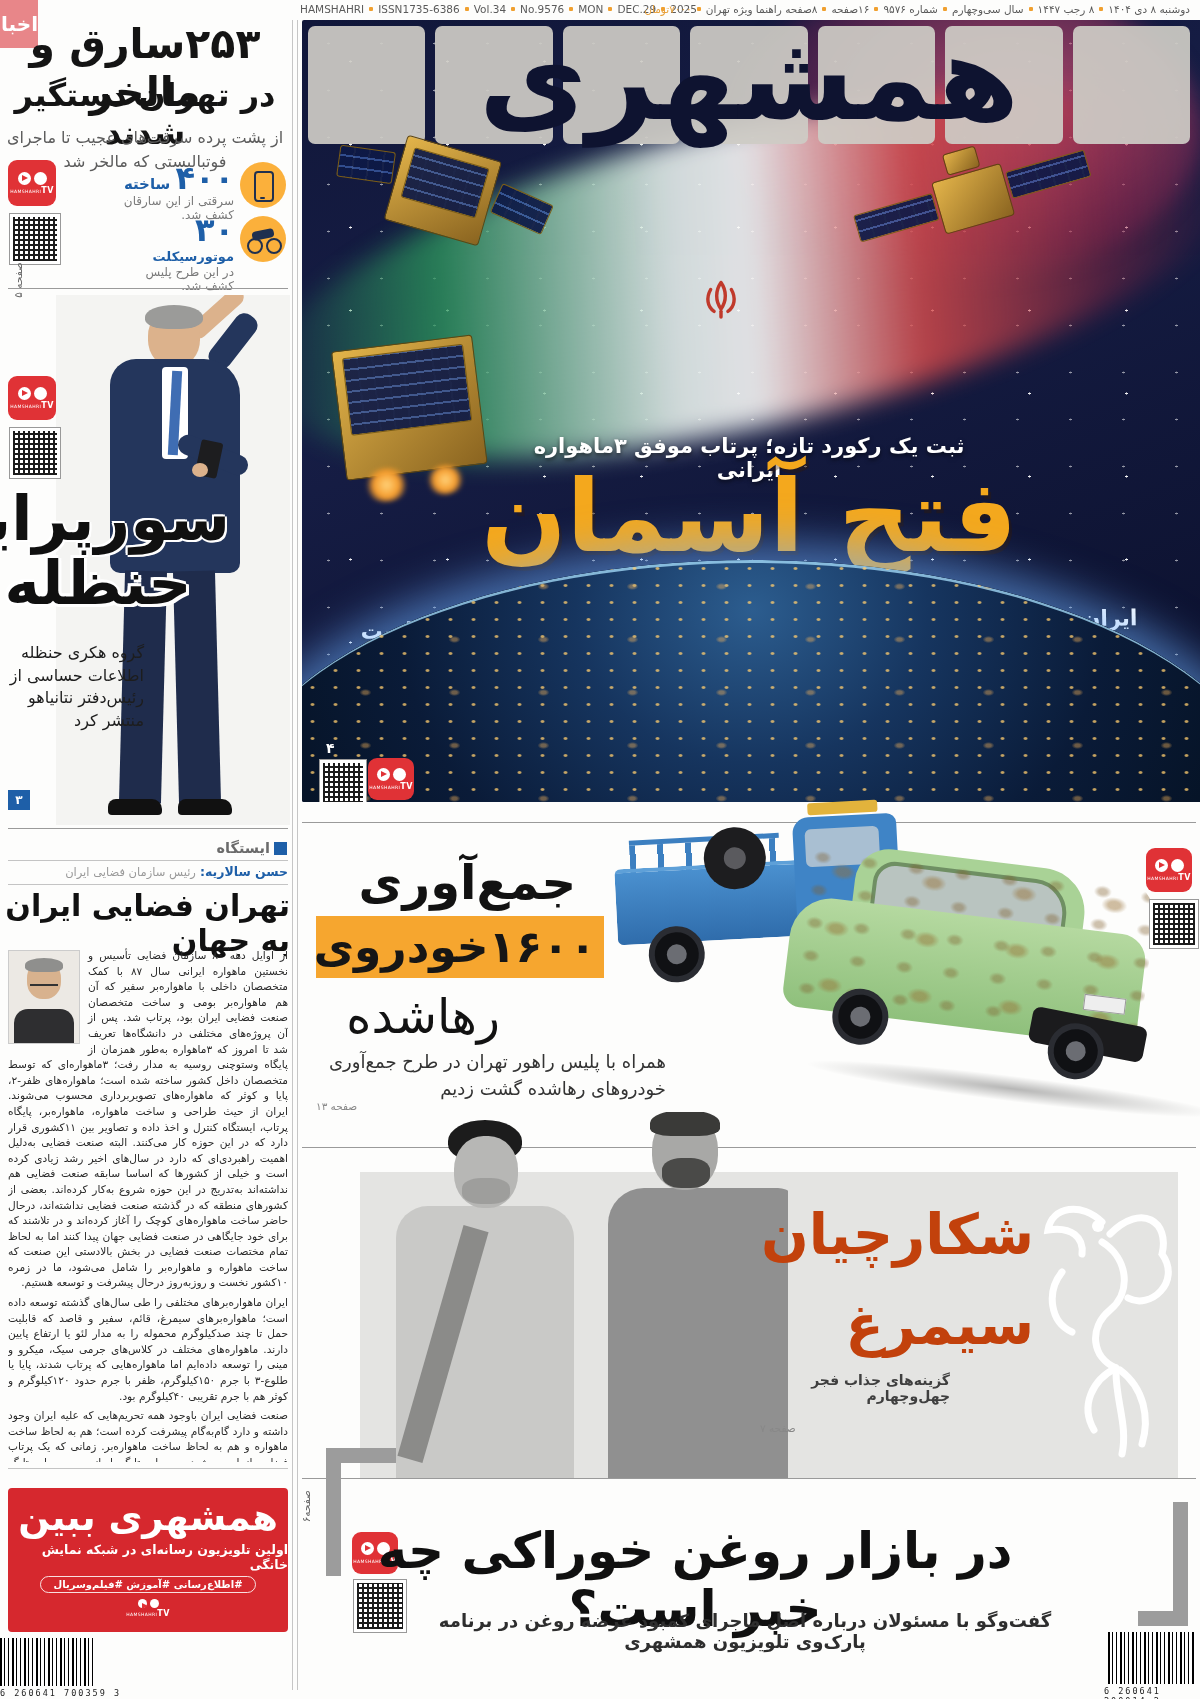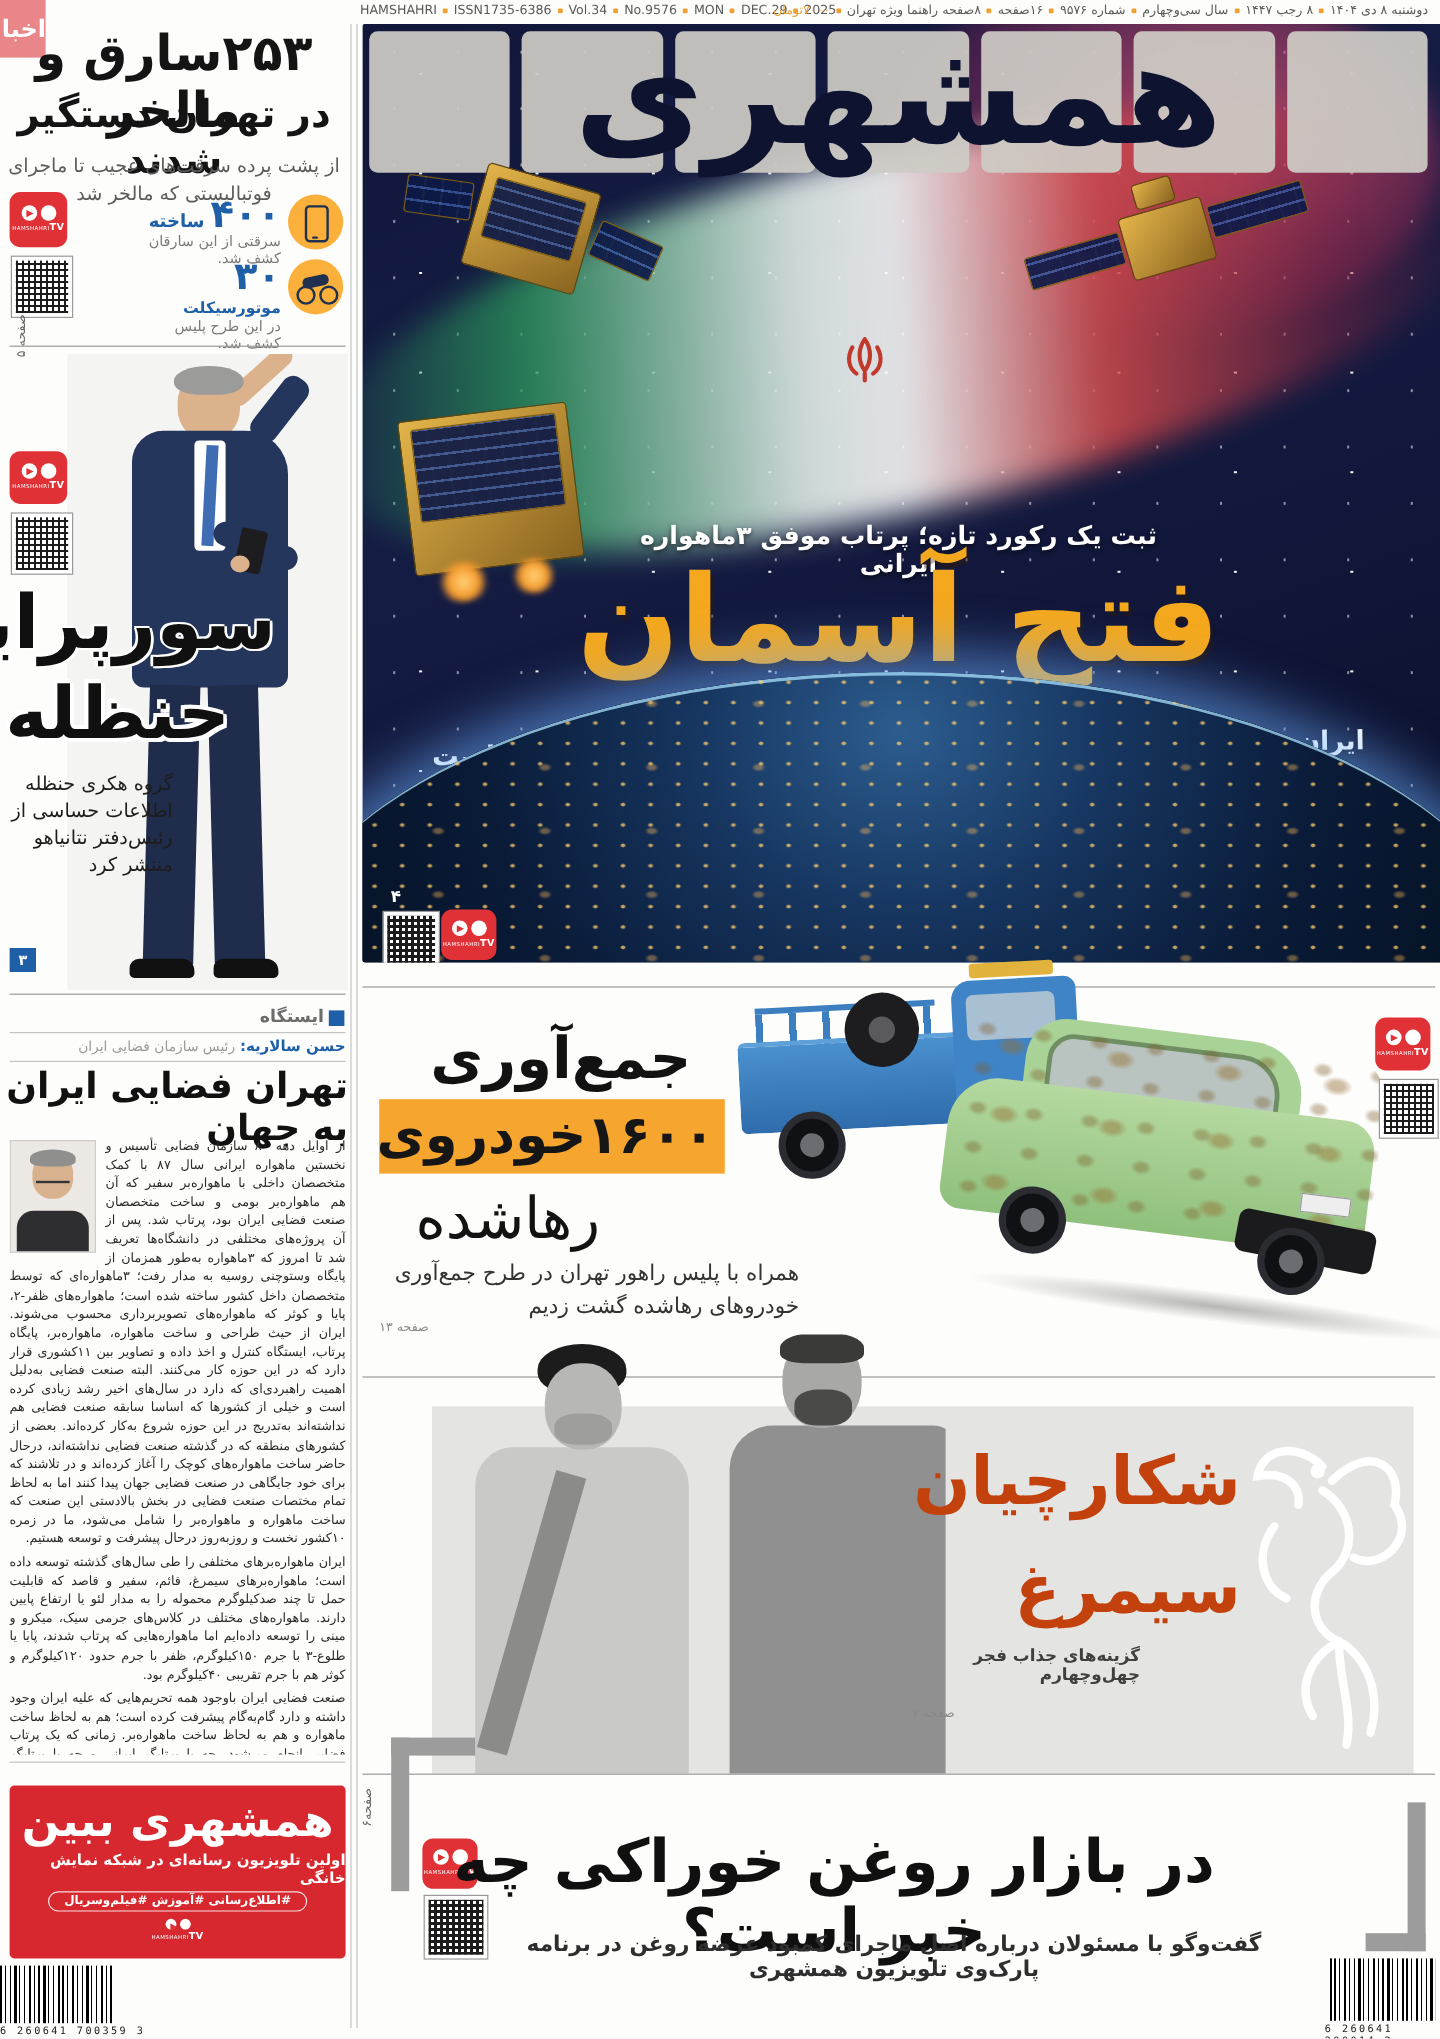--- a/index.html
+++ b/index.html
@@ -112,21 +112,21 @@
   .bibi .hand{position:absolute;left:136px;top:168px;width:16px;height:14px;background:#dcb28c;border-radius:50%;}
   .bibi .leg{position:absolute;top:276px;width:42px;height:232px;background:#1f2c4c;}
   .bibi .leg.l{left:66px;transform:rotate(1.5deg);}
   .bibi .leg.r{left:120px;transform:rotate(-1.5deg);}
   .bibi .shoe{position:absolute;top:504px;width:54px;height:16px;background:#111;border-radius:8px 10px 4px 4px;}
   .bibi .shoe.l{left:52px;}
   .bibi .shoe.r{left:122px;}
 
   .a2-h1{left:4px;top:482px;width:226px;font-size:62px;font-weight:bold;color:#101010;
     text-shadow:-2px 0 #fff,2px 0 #fff,0 -2px #fff,0 2px #fff,2px 2px #fff,-2px -2px #fff;}
-  .a2-h2{left:0;top:560px;width:196px;font-size:60px;font-weight:bold;color:#101010;
+  .a2-h2{left:0;top:548px;width:196px;font-size:60px;font-weight:bold;color:#101010;
     text-shadow:-3px 0 #fff,3px 0 #fff,0 -3px #fff,0 3px #fff,3px 3px #fff,-3px -3px #fff;}
   .a2-sub{left:6px;top:642px;width:138px;font-size:16px;color:#1d1d1d;line-height:1.42;font-weight:500;}
   .note-label{left:190px;top:840px;width:80px;font-size:14.5px;color:#6b6b6b;font-weight:bold;}
   .byline{left:8px;top:864px;width:280px;font-size:12.5px;}
   .byline .auth{color:#1e5fa8;font-weight:bold;}
   .byline .role{color:#9a9a9a;font-size:11.5px;}
   .note-headline{left:0;top:888px;width:290px;font-size:30px;font-weight:bold;color:#111;}
   .note-body{left:8px;top:948px;width:280px;height:514px;overflow:hidden;
     font-size:10.6px;line-height:15.6px;color:#2a2a2a;text-align:justify;}
   .note-body p{margin:0 0 4px 0;}

